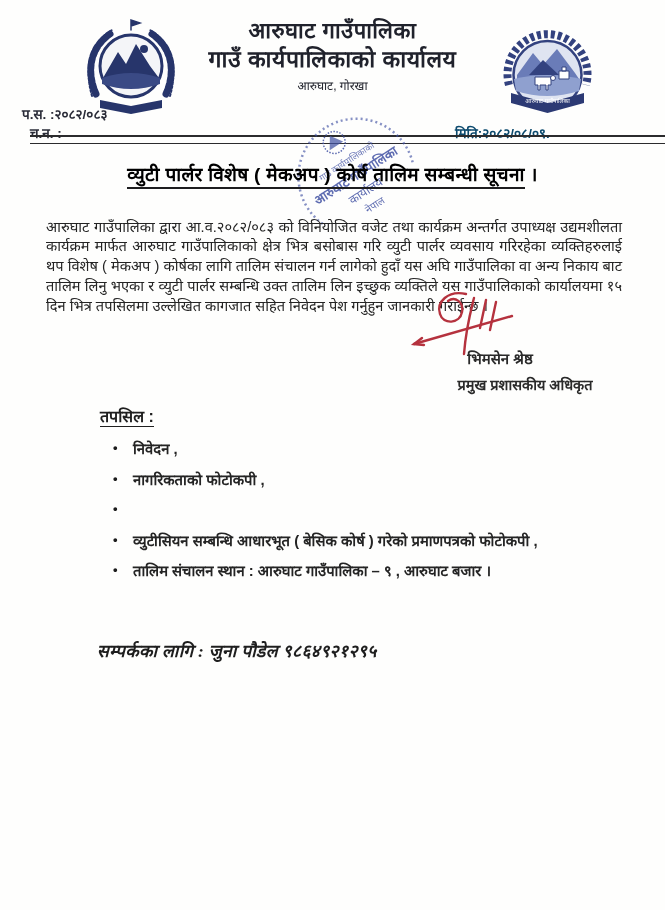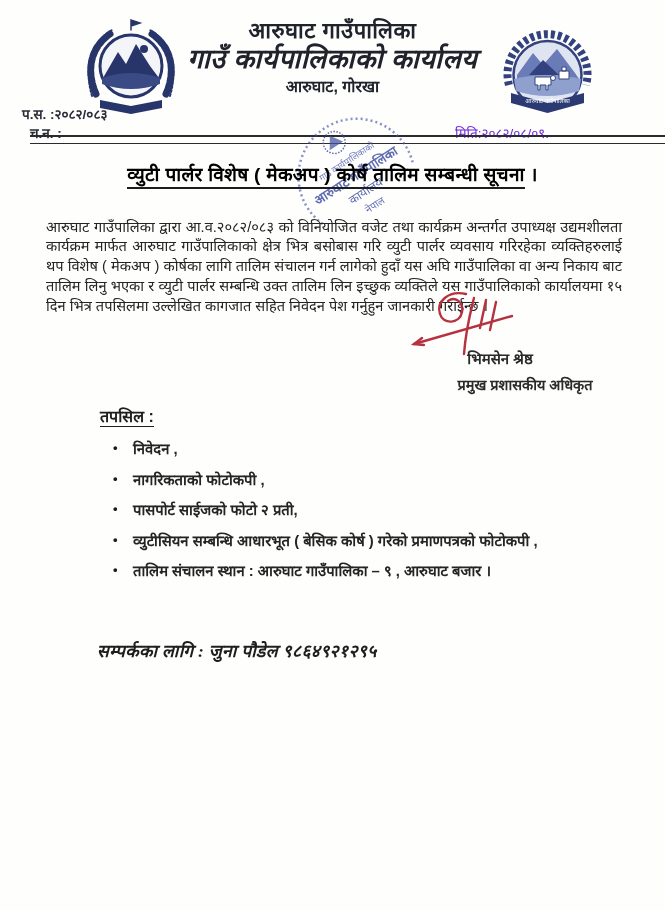--- a/index.html
+++ b/index.html
@@ -6,27 +6,27 @@
   .page{
     position:relative;width:665px;height:910px;margin:0 auto;
     background:#fefefd;overflow:hidden;
     font-family:"Liberation Sans","DejaVu Sans",sans-serif;
     color:#262626;
   }
   .abs{position:absolute;}
   
   .lh-center{left:0;right:0;top:18px;text-align:center;color:#20222c;}
   .lh-muni{font-size:22px;font-weight:700;line-height:26px;letter-spacing:.5px;}
-  .lh-office{font-size:27px;font-weight:700;line-height:31px;letter-spacing:.5px;font-style:italic;}
-  .lh-town{font-size:16px;font-weight:700;line-height:17px;margin-top:3px;}
+  .lh-office{font-size:23px;font-weight:700;line-height:31px;letter-spacing:.5px;}
+  .lh-town{font-size:12px;font-weight:400;line-height:17px;margin-top:3px;}
   .lh-prov{font-size:12.5px;font-weight:700;line-height:15px;}
   
   .ref{left:22px;top:105px;font-size:13.5px;font-weight:700;color:#2a2c38;}
   .disp{left:30px;top:124px;font-size:13.5px;font-weight:700;color:#2a2c38;}
-  .date{left:455px;top:124px;font-size:13.5px;font-weight:400;color:#6d28d9;}
+  .date{left:455px;top:124px;font-size:13.5px;font-weight:700;color:#0c4a6e;}
   .rule{left:30px;right:0;top:135px;height:6px;
         border-top:2.5px solid #2b2b2d;border-bottom:1.5px solid #2b2b2d;}
   
   .title{left:0;right:0;top:161px;text-align:center;font-size:19px;font-weight:700;color:#000000;letter-spacing:.3px;}
   .title .u{border-bottom:2px solid #1d1d1f;padding-bottom:2px;}
   
   .body-par{left:46px;width:576px;top:203px;font-size:14.6px;line-height:19.8px;
             text-align:justify;color:#242424;font-weight:500;}
   
   .sig-name{left:405px;top:348px;width:190px;text-align:center;font-size:15px;font-weight:700;color:#2a2a2a;}
@@ -144,21 +144,20 @@
     <div class="sched-item">
       <span class="dot">•</span>
       <span>निवेदन ,</span>
     </div>
     <div class="sched-item">
       <span class="dot">•</span>
       <span>नागरिकताको फोटोकपी ,</span>
     </div>
     <div class="sched-item">
       <span class="dot">•</span>
-      <span>पासपोर्ट साईजको फोटो २ प्रती,</span>
     </div>
     <div class="sched-item">
       <span class="dot">•</span>
       <span>व्युटीसियन सम्बन्धि  आधारभूत ( बेसिक कोर्ष ) गरेको प्रमाणपत्रको फोटोकपी ,</span>
     </div>
     <div class="sched-item">
       <span class="dot">•</span>
       <span>तालिम संचालन स्थान : आरुघाट गाउँपालिका – ९ , आरुघाट बजार ।</span>
     </div>
   </div>

